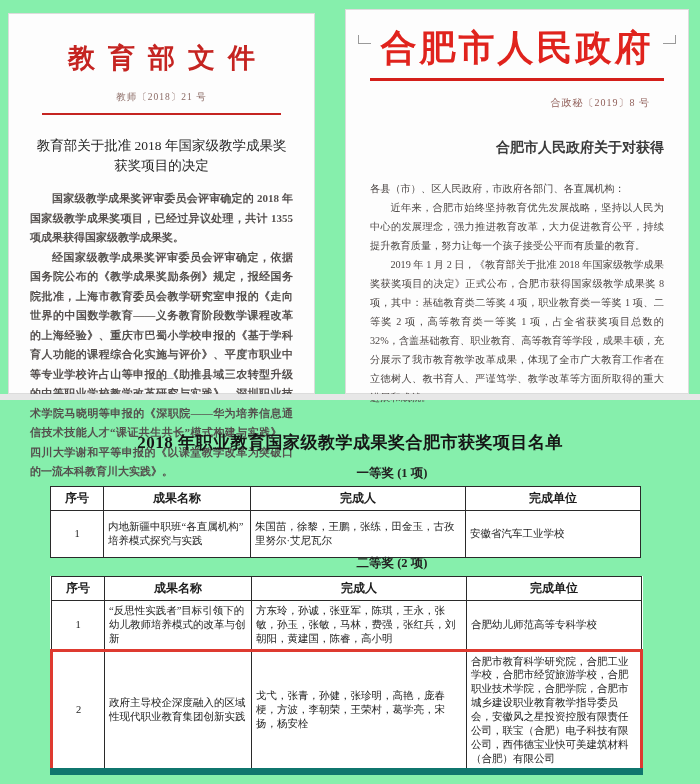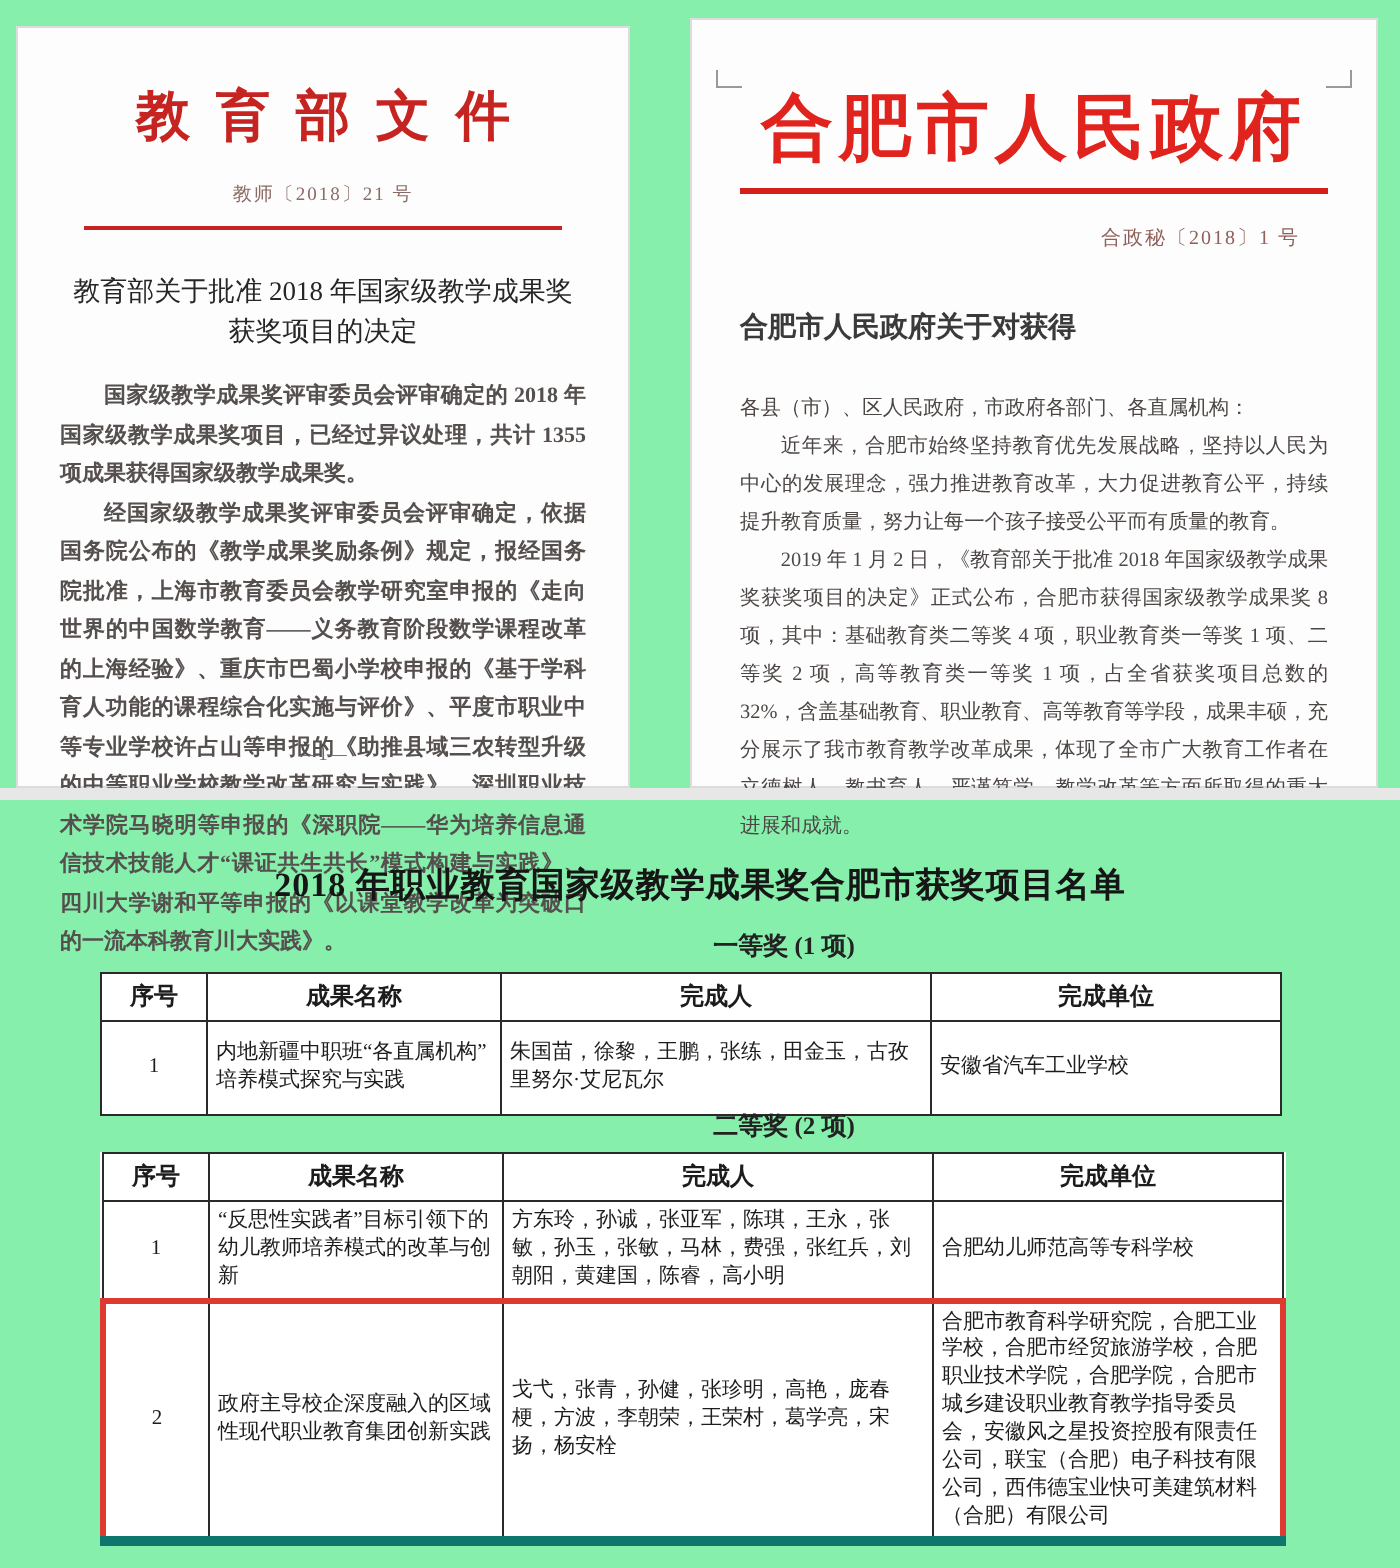--- a/index.html
+++ b/index.html
@@ -2,36 +2,36 @@
 <html lang="zh"><head>
 <meta charset="utf-8">
 <style>
   html,body{margin:0;padding:0;background:#fff;}
   .canvas{position:relative;width:700px;height:784px;background:#86efac;overflow:hidden;
           font-family:"Liberation Serif",serif;}
 
   
   .page{position:absolute;background:#fdfdfd;border:1px solid #dcdcdc;box-sizing:border-box;}
   .page-left{left:8px;top:13px;width:307px;height:381px;padding:0 21px;}
-  .page-right{left:345px;top:9px;width:344px;height:385px;padding:16px 24px;}
+  .page-right{left:345px;top:9px;width:344px;height:385px;padding:0 24px;}
 
   .masthead-left{margin-top:26px;text-align:center;color:#c52421;font-size:27px;font-weight:bold;
                  letter-spacing:13px;text-indent:13px;white-space:nowrap;}
   .docnum-left{margin-top:15px;text-align:center;color:#8a6a64;font-size:9.5px;letter-spacing:1px;}
   .redline-left{height:2px;background:#c52421;margin:9px 12px 0 12px;}
   .title-left{margin-top:21px;text-align:center;font-weight:normal;font-size:13.5px;line-height:1.45;color:#262626;}
   .body-left{margin:14px 0 0 0;font-size:11px;line-height:19.5px;color:#55504e;text-align:justify;text-indent:2em;font-weight:bold;}
   .body-left + .body-left{margin-top:0;}
   .pagenum-left{position:absolute;left:0;bottom:10px;width:100%;text-align:center;font-size:9.5px;color:#6a6a6a;}
 
   .masthead-right{margin-top:14px;text-align:center;color:#e0231d;font-size:36px;font-weight:bold;
                   font-family:"Liberation Sans",sans-serif;letter-spacing:3px;white-space:nowrap;}
   .redline-right{height:3px;background:#d41f1a;margin:5px 0 0 0;}
   .docnum-right{margin-top:15px;text-align:right;padding-right:14px;color:#91605a;font-size:10px;letter-spacing:1px;}
-  .title-right{margin-top:27px;text-align:left;font-weight:bold;font-size:14px;line-height:1.55;color:#3a3a3a;
+  .title-right{margin-top:27px;text-align:right;font-weight:bold;font-size:14px;line-height:1.55;color:#3a3a3a;
                font-family:"Liberation Sans",sans-serif;}
   .salutation-right{margin:20px 0 0 0;font-size:10.2px;line-height:19px;color:#4c4644;text-align:justify;}
   .body-right{margin:0;font-size:10.2px;line-height:19px;color:#4c4644;text-align:justify;text-indent:2em;}
   .corner-mark{position:absolute;width:12px;height:8px;}
   .corner-tl{left:12px;top:25px;border-bottom:1px solid #9a9a9a;border-left:1px solid #9a9a9a;}
   .corner-tr{right:12px;top:25px;border-bottom:1px solid #9a9a9a;border-right:1px solid #9a9a9a;}
 
   .divider-band{position:absolute;left:0;top:394px;width:700px;height:6px;background:#e7e7e7;}
 
   
@@ -44,21 +44,21 @@
   table.awards{position:absolute;left:50px;width:590px;border-collapse:collapse;table-layout:fixed;
                font-size:10.5px;color:#1c1c1c;background:#fff;}
   #table1{top:486px;}
   #table2{top:576px;}
   table.awards th{border:1px solid #2a2a2a;font-size:12px;font-weight:bold;text-align:center;
                   padding:3px 2px;height:16px;}
   table.awards td{border:1px solid #2a2a2a;padding:3px 4px;line-height:1.32;vertical-align:middle;
                   text-align:left;word-break:break-all;}
   table.awards td.cell-no{text-align:center;}
   #table1 td{height:40px;}
-  tr.hl td{border-top:3px solid #de3a30;border-bottom:5px solid #0f766e;}
+  tr.hl td{border-top:3px solid #de3a30;border-bottom:7px solid #0f766e;}
   tr.hl td:first-child{border-left:3px solid #de3a30;}
   tr.hl td:last-child{border-right:3px solid #de3a30;}
   col.c-no{width:53px;} col.c-name{width:147px;} col.c-people{width:215px;} col.c-org{width:175px;}
 </style>
 </head>
 <body>
 
 <div class="canvas">
 
   <div class="page page-left">
@@ -72,21 +72,21 @@
     <p class="body-left">国家级教学成果奖评审委员会评审确定的 2018 年国家级教学成果奖项目，已经过异议处理，共计 1355 项成果获得国家级教学成果奖。</p>
     <p class="body-left">经国家级教学成果奖评审委员会评审确定，依据国务院公布的《教学成果奖励条例》规定，报经国务院批准，上海市教育委员会教学研究室申报的《走向世界的中国数学教育——义务教育阶段数学课程改革的上海经验》、重庆市巴蜀小学校申报的《基于学科育人功能的课程综合化实施与评价》、平度市职业中等专业学校许占山等申报的《助推县域三农转型升级的中等职业学校教学改革研究与实践》、深圳职业技术学院马晓明等申报的《深职院——华为培养信息通信技术技能人才“课证共生共长”模式构建与实践》、四川大学谢和平等申报的《以课堂教学改革为突破口的一流本科教育川大实践》。</p>
     <div class="pagenum-left">—1—</div>
   </div>
 
   <div class="page page-right">
     <div class="corner-mark corner-tl"></div>
     <div class="corner-mark corner-tr"></div>
     <div class="masthead-right">合肥市人民政府</div>
     <div class="redline-right"></div>
-    <div class="docnum-right">合政秘〔2018〕1 号</div>
+    <div class="docnum-right">合政秘〔2019〕8 号</div>
     <div class="title-right">
       <span>合肥市人民政府关于对获得</span><br>
     </div>
     <p class="salutation-right">各县（市）、区人民政府，市政府各部门、各直属机构：</p>
     <p class="body-right">近年来，合肥市始终坚持教育优先发展战略，坚持以人民为中心的发展理念，强力推进教育改革，大力促进教育公平，持续提升教育质量，努力让每一个孩子接受公平而有质量的教育。</p>
     <p class="body-right">2019 年 1 月 2 日，《教育部关于批准 2018 年国家级教学成果奖获奖项目的决定》正式公布，合肥市获得国家级教学成果奖 8 项，其中：基础教育类二等奖 4 项，职业教育类一等奖 1 项、二等奖 2 项，高等教育类一等奖 1 项，占全省获奖项目总数的 32%，含盖基础教育、职业教育、高等教育等学段，成果丰硕，充分展示了我市教育教学改革成果，体现了全市广大教育工作者在立德树人、教书育人、严谨笃学、教学改革等方面所取得的重大进展和成就。</p>
   </div>
 
   <div class="divider-band"></div>
 

